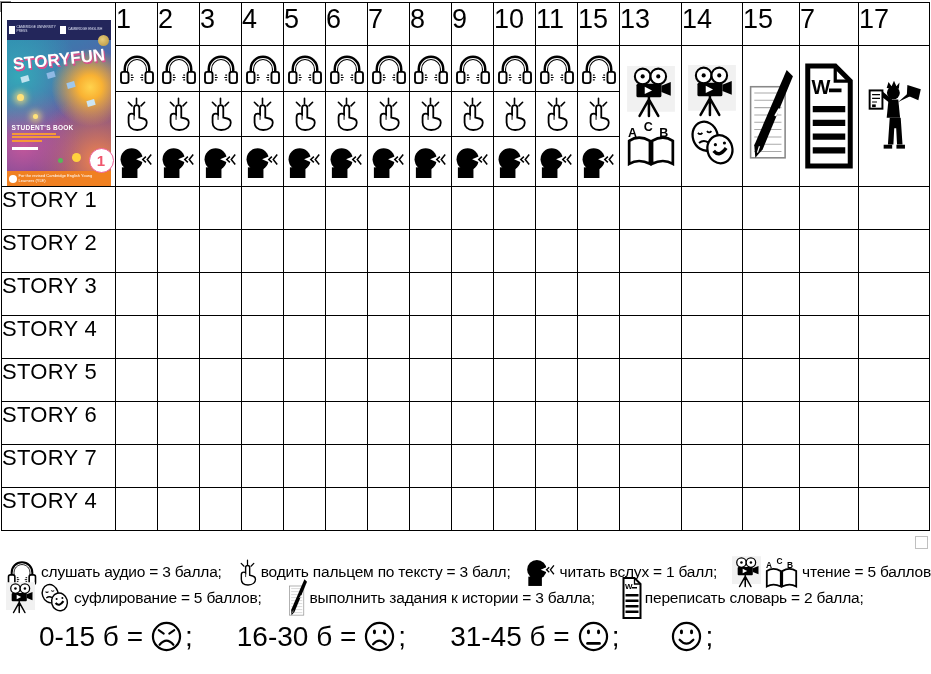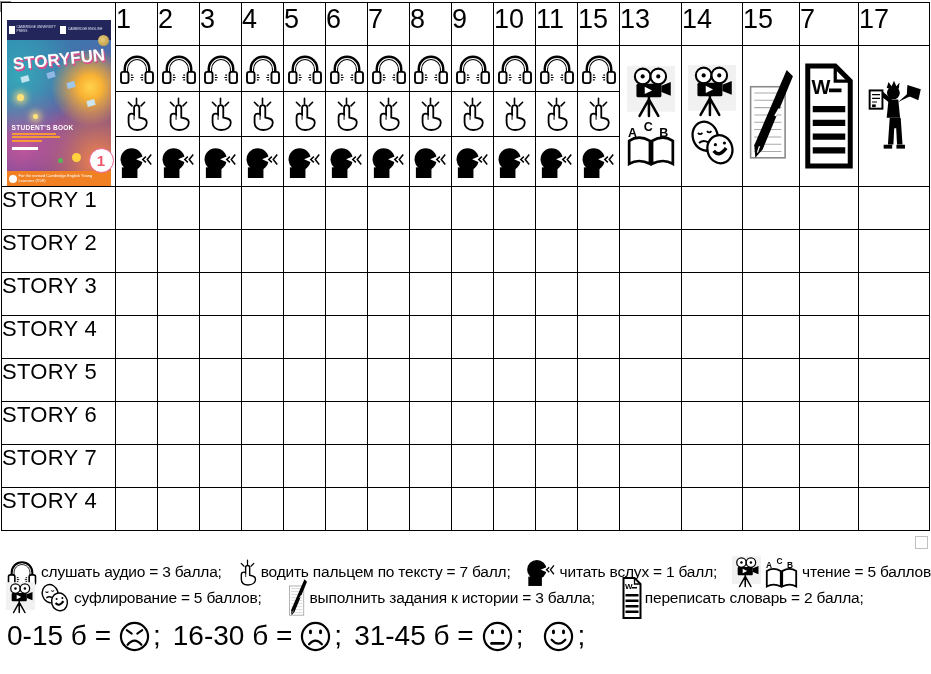--- a/index.html
+++ b/index.html
@@ -57,21 +57,21 @@
 
   
   .legend{position:absolute;left:6px;display:flex;align-items:center;font-size:15.5px;letter-spacing:-.2px;white-space:nowrap;}
   .legend-item{display:flex;align-items:center;}
   .legend-item svg{margin-right:3px;flex:none;}
   .legend-1{top:540px;height:36px;}
   .legend-1 .legend-item{margin-right:15px;margin-top:28px;}
   .legend-2{top:579px;height:38px;}
   .legend-2 .legend-item{margin-right:27px;}
   .score-line{position:absolute;left:7px;top:620px;display:flex;align-items:center;font-size:28px;white-space:nowrap;}
-  .score-item{display:flex;margin-right:12px;}
+  .score-item{display:flex;align-items:center;margin-right:12px;margin-left:32px;}
   .score-item svg{margin:0 2px 0 7px;}
 
   
   .table-handle{position:absolute;left:0;top:1px;width:9px;height:9px;border:1px solid #8a8a8a;background:#fff;}
   .resize-marker{position:absolute;left:915px;top:536px;width:11px;height:11px;border:1px solid #c0c0c0;background:#fff;}
   .defs{position:absolute;width:0;height:0;overflow:hidden;}
 </style>
 </head>
 <body>
 
@@ -583,21 +583,21 @@
       <span class="legend-item">
         <svg width="32" height="27">
           <use href="#headphones-icon"></use>
         </svg>
         <span class="legend-text">слушать аудио = 3 балла;</span>
       </span>
       <span class="legend-item">
         <svg width="21" height="31">
           <use href="#pointing-finger-icon"></use>
         </svg>
-        <span class="legend-text">водить пальцем по тексту = 7 балл;</span>
+        <span class="legend-text">водить пальцем по тексту = 3 балл;</span>
       </span>
       <span class="legend-item">
         <svg width="31" height="28">
           <use href="#read-aloud-icon"></use>
         </svg>
         <span class="legend-text">читать вслух = 1 балл;</span>
       </span>
       <span class="legend-item">
         <svg width="29" height="32">
           <use href="#video-camera-icon"></use>

